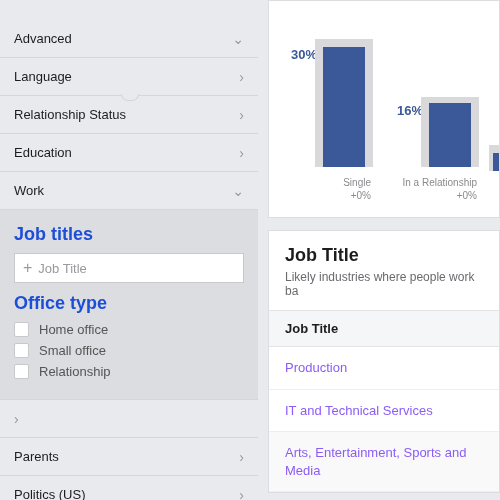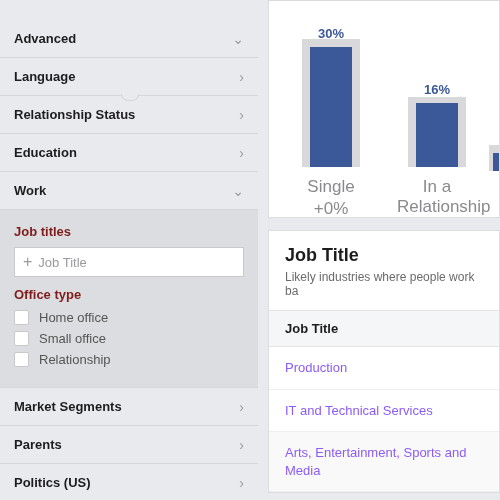--- a/index.html
+++ b/index.html
@@ -1,42 +1,42 @@
 <!DOCTYPE html>
 <html><head>
 <meta charset="utf-8">
 <style>
 *{box-sizing:border-box;margin:0;padding:0;font-family:Helvetica,Arial,sans-serif}
 body{background:#e9eaed;width:500px;height:500px;overflow:hidden;position:relative}
 .sidebar{position:absolute;left:0;top:0;width:258px;background:#e9eaed}
 .row{display:flex;align-items:center;justify-content:space-between;padding:0 14px;height:38px;border-bottom:1px solid #d6d6d8;cursor:pointer}
-.row .lbl{font-size:13px;font-weight:700;color:#1d1d1f}
+.row .lbl{font-size:13px;font-weight:400;color:#1d1d1f}
 .chev{color:#9a9a9e;font-size:14px}
 .notch{position:relative}
 .notch::after{content:"";position:absolute;left:50%;bottom:-6px;margin-left:-8px;width:16px;height:6px;background:#e9eaed;border-left:1px solid #d6d6d8;border-right:1px solid #d6d6d8;border-bottom:1px solid #d6d6d8;border-radius:0 0 8px 8px}
 .work-panel{background:#dcdde0;padding:10px 14px 14px;border-bottom:1px solid #d6d6d8}
-.sub-h{font-size:13px;font-weight:700;color:#7f1d1d;margin:4px 0 8px}
+.sub-h{font-size:18px;font-weight:700;color:#1d4ed8;margin:4px 0 8px}
 .input-wrap{background:#fff;border:1px solid #c9c9cc;display:flex;align-items:center;height:30px;padding:0 8px;margin-bottom:10px}
 .input-wrap .plus{color:#9a9a9e;font-size:16px;margin-right:6px}
 .input-wrap input{border:0;outline:0;font-size:13px;color:#555;width:100%;background:transparent}
 .input-wrap input::placeholder{color:#9a9a9e}
 .chk{display:flex;align-items:flex-end;margin:6px 0}
 .chk .box{width:15px;height:15px;background:#fff;border:1px solid #c9c9cc;border-radius:2px;margin-right:10px}
 .chk .txt{font-size:13px;color:#555}
 .topbar{position:absolute;left:16px;top:-4px;width:230px;height:20px;background:#fff;border:1px solid #d6d6d8;border-top:0}
 .main{position:absolute;left:268px;top:0;right:0;bottom:0}
 .chart-card{background:#fff;border:1px solid #dcdde0;margin:0 0 12px 0;padding:16px 12px 10px;height:218px;position:relative;overflow:hidden}
 .chart-area{display:flex;align-items:flex-end;height:150px;gap:26px;padding-left:10px}
-.barcol{display:flex;flex-direction:column;align-items:center;width:80px}
+.barcol{display:flex;flex-direction:row;width:80px}
 .barlbl{font-size:13px;font-weight:700;color:#3b5998;margin-bottom:6px}
 .barwrap{position:relative;width:58px;display:flex;align-items:flex-end;justify-content:center}
 .barbg{position:absolute;bottom:0;width:58px;background:#d9d9dc}
 .barfg{position:relative;width:42px;background:#3b5998}
 .xlabels{display:flex;gap:26px;padding-left:10px;margin-top:10px}
-.xl{width:80px;text-align:center;font-size:17px;color:#8a8a8e}
+.xl{width:80px;text-align:right;font-size:10px;color:#8a8a8e}
 .xl .d{color:#8a8a8e;margin-top:2px}
 .minibar{position:absolute;right:0;bottom:46px;width:10px}
 .minibar .mg{position:absolute;bottom:0;right:0;width:10px;height:26px;background:#d9d9dc}
 .minibar .mf{position:absolute;bottom:0;right:0;width:6px;height:18px;background:#3b5998}
 .table-card{background:#fff;border:1px solid #dcdde0}
 .table-head{padding:14px 16px 12px}
 .table-head h2{font-size:18px;font-weight:700;color:#1d1d1f;margin-bottom:4px}
 .table-head p{font-size:12px;color:#6a6a6e}
 .thd{background:#f5f6f7;border-top:1px solid #e4e4e7;border-bottom:1px solid #e4e4e7;padding:10px 16px;font-size:13px;font-weight:700;color:#1d1d1f}
 .trow{padding:12px 16px;border-bottom:1px solid #eee;font-size:13px;color:#8b5cf6;line-height:1.35}
@@ -83,21 +83,20 @@
     <div class="chk">
       <span class="box"></span>
       <span class="txt">Small office</span>
     </div>
     <div class="chk">
       <span class="box"></span>
       <span class="txt">Relationship</span>
     </div>
   </div>
   <div class="row">
-    <span class="lbl">Market Segments</span>
     <span class="chev">›</span>
   </div>
   <div class="row">
     <span class="lbl">Parents</span>
     <span class="chev">›</span>
   </div>
   <div class="row">
     <span class="lbl">Politics (US)</span>
     <span class="chev">›</span>
   </div>

